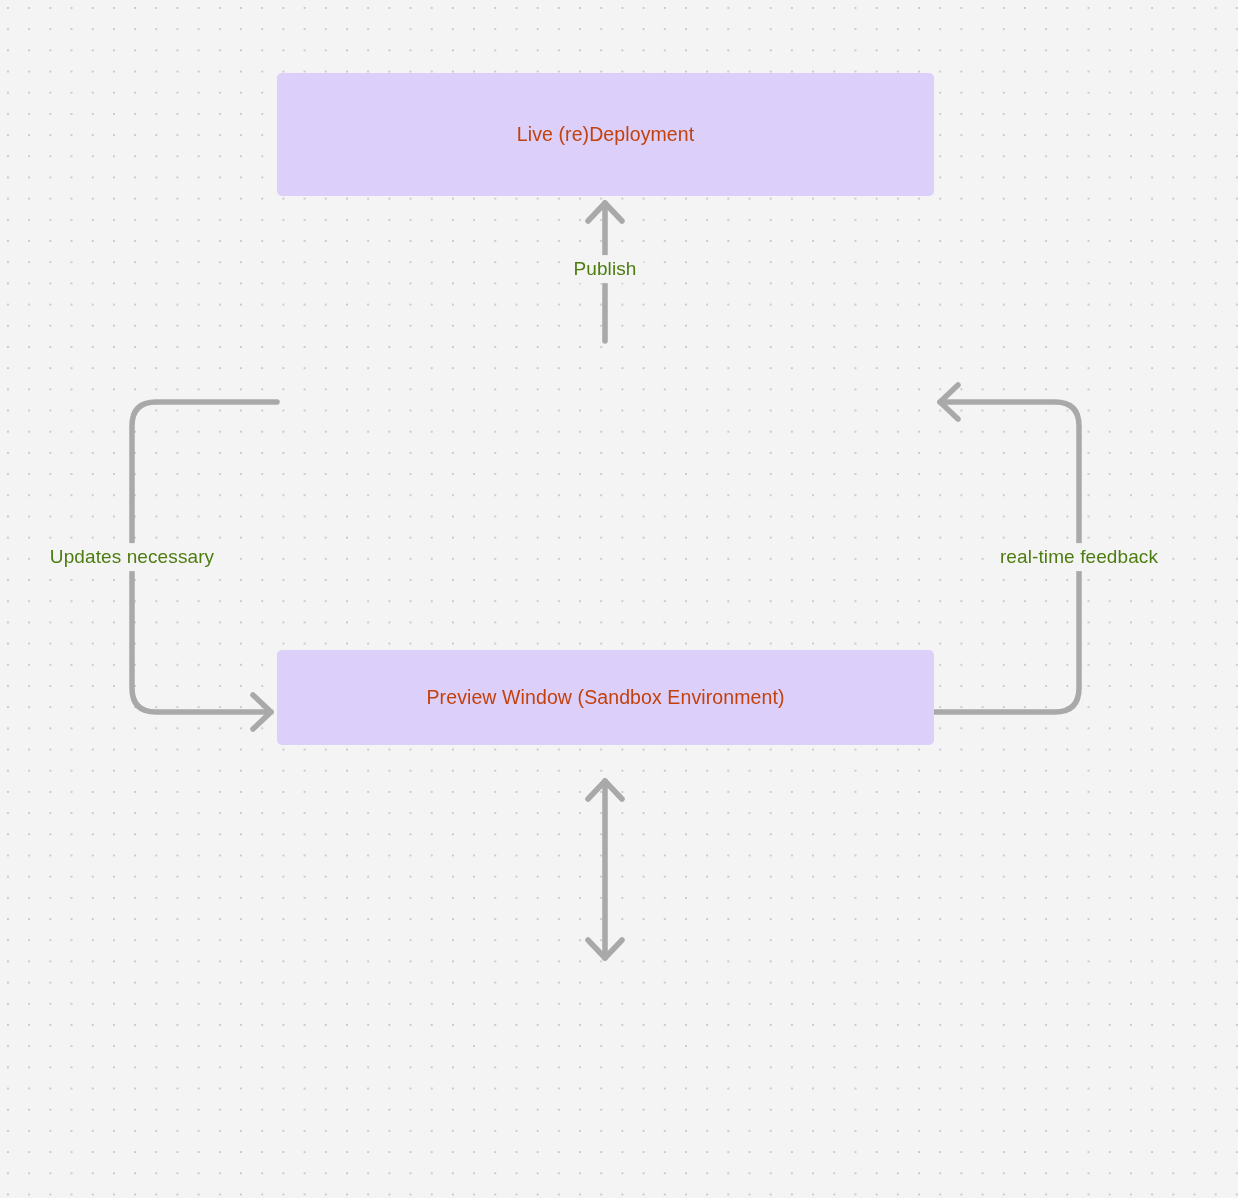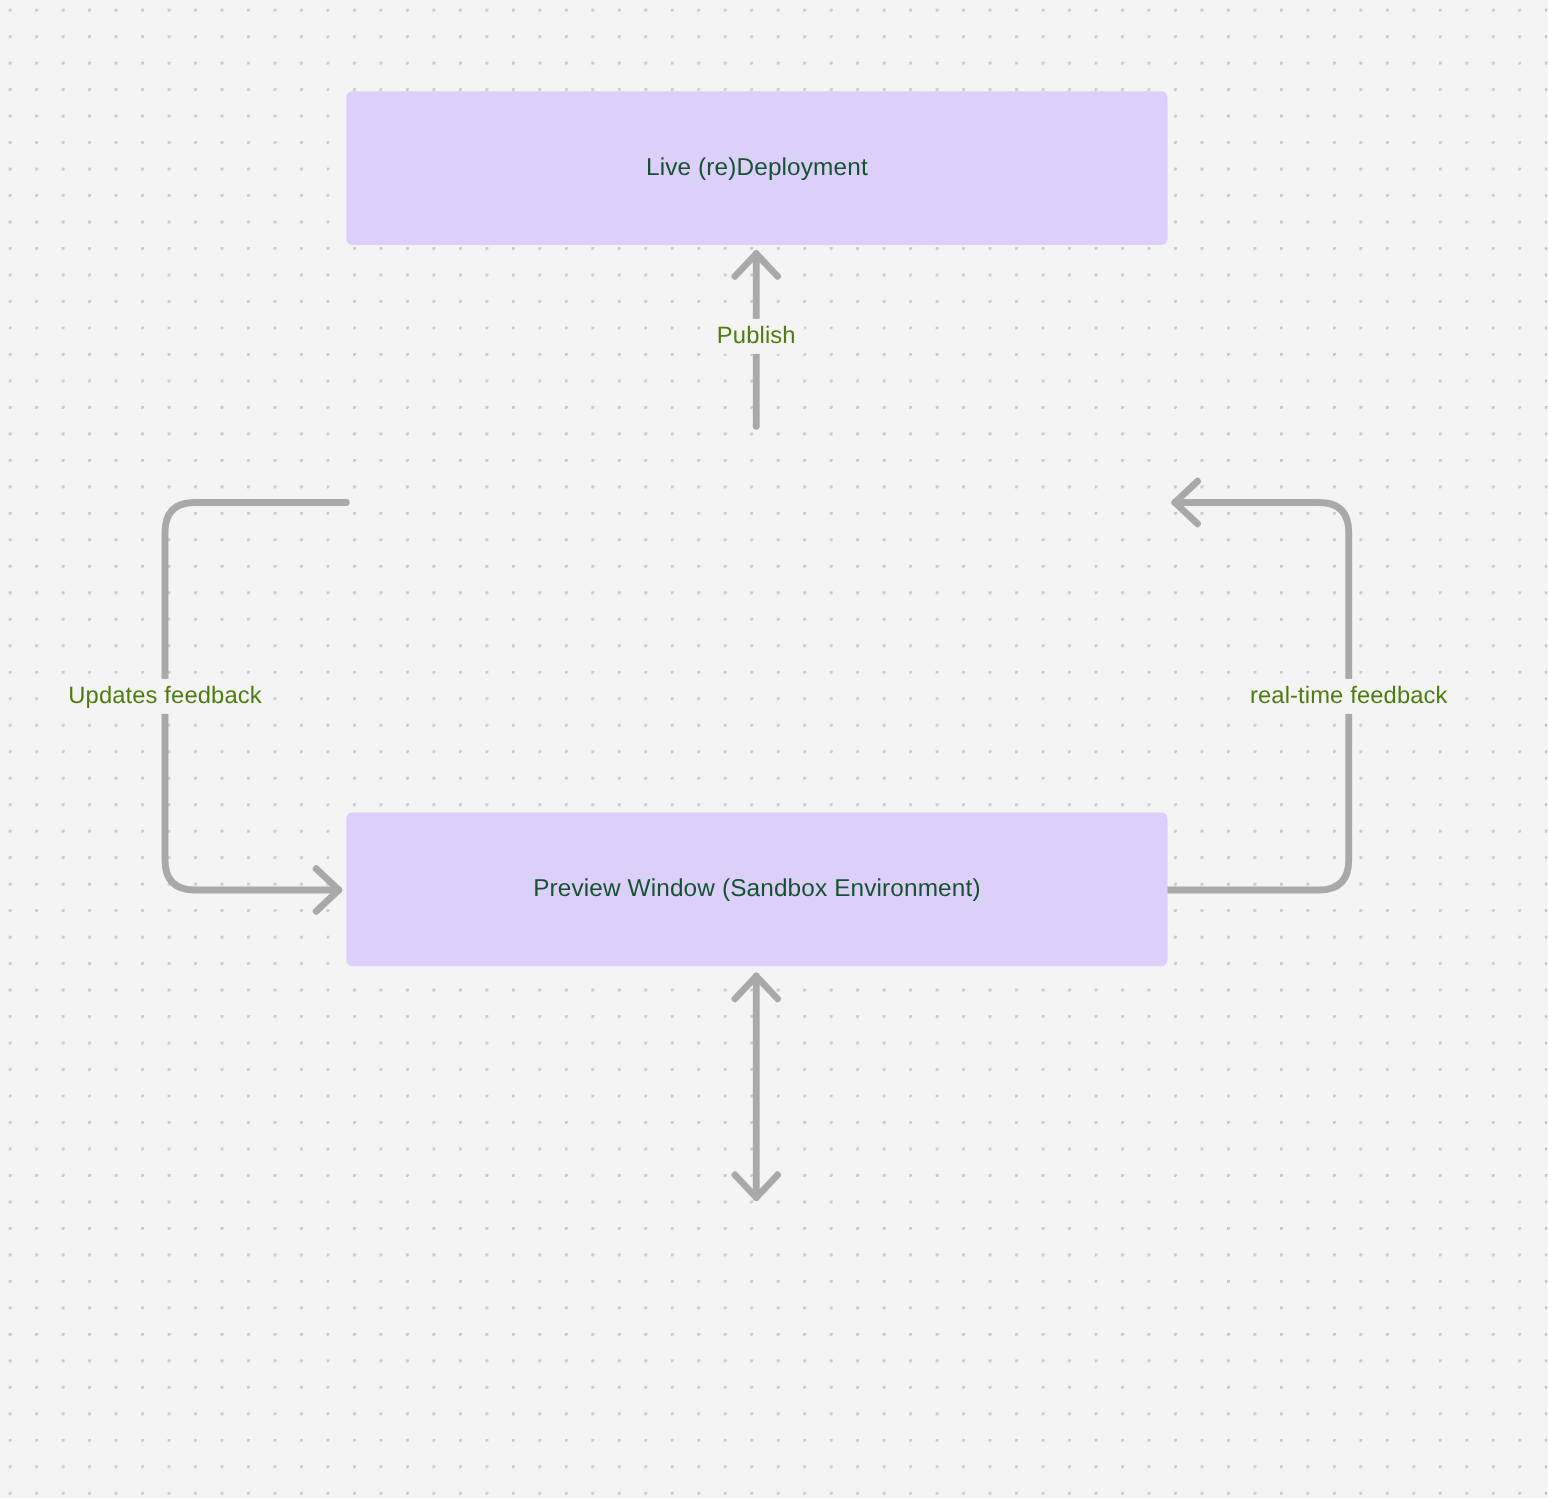--- a/index.html
+++ b/index.html
@@ -35,21 +35,21 @@
     position: absolute;
     background-color: #dccffa;
     border-radius: 5px;
     display: flex;
     align-items: center;
     justify-content: center;
     box-sizing: border-box;
   }
   .node-label {
     font-size: 19.5px;
-    color: #14532d;
+    color: #c2410c;
     letter-spacing: 0.1px;
     text-align: right;
     line-height: 1.3;
     white-space: nowrap;
   }
   .edge-label {
     position: absolute;
     font-size: 19px;
     color: #4d7c0f;
     letter-spacing: 0.1px;
@@ -90,25 +90,25 @@
       </g>
 
     </g>
   </svg>
 
   <div class="node" style="left:277px; top:73px; width:657px; height:123px;">
     <span class="node-label">Live (re)Deployment</span>
   </div>
 
 
-  <div class="node" style="left:277px; top:650px; width:657px; height:123px;">
+  <div class="node" style="left:277px; top:650px; width:657px; height:95px;">
     <span class="node-label">Preview Window (Sandbox Environment)</span>
   </div>
 
 
   <div class="edge-label" style="left:605px; top:269px;">Publish</div>
 
-  <div class="edge-label" style="left:132px; top:557px;">Updates feedback</div>
+  <div class="edge-label" style="left:132px; top:557px;">Updates necessary</div>
 
   <div class="edge-label" style="left:1079px; top:557px;">real-time feedback</div>
 
 
 </div>
 
 </body></html>

